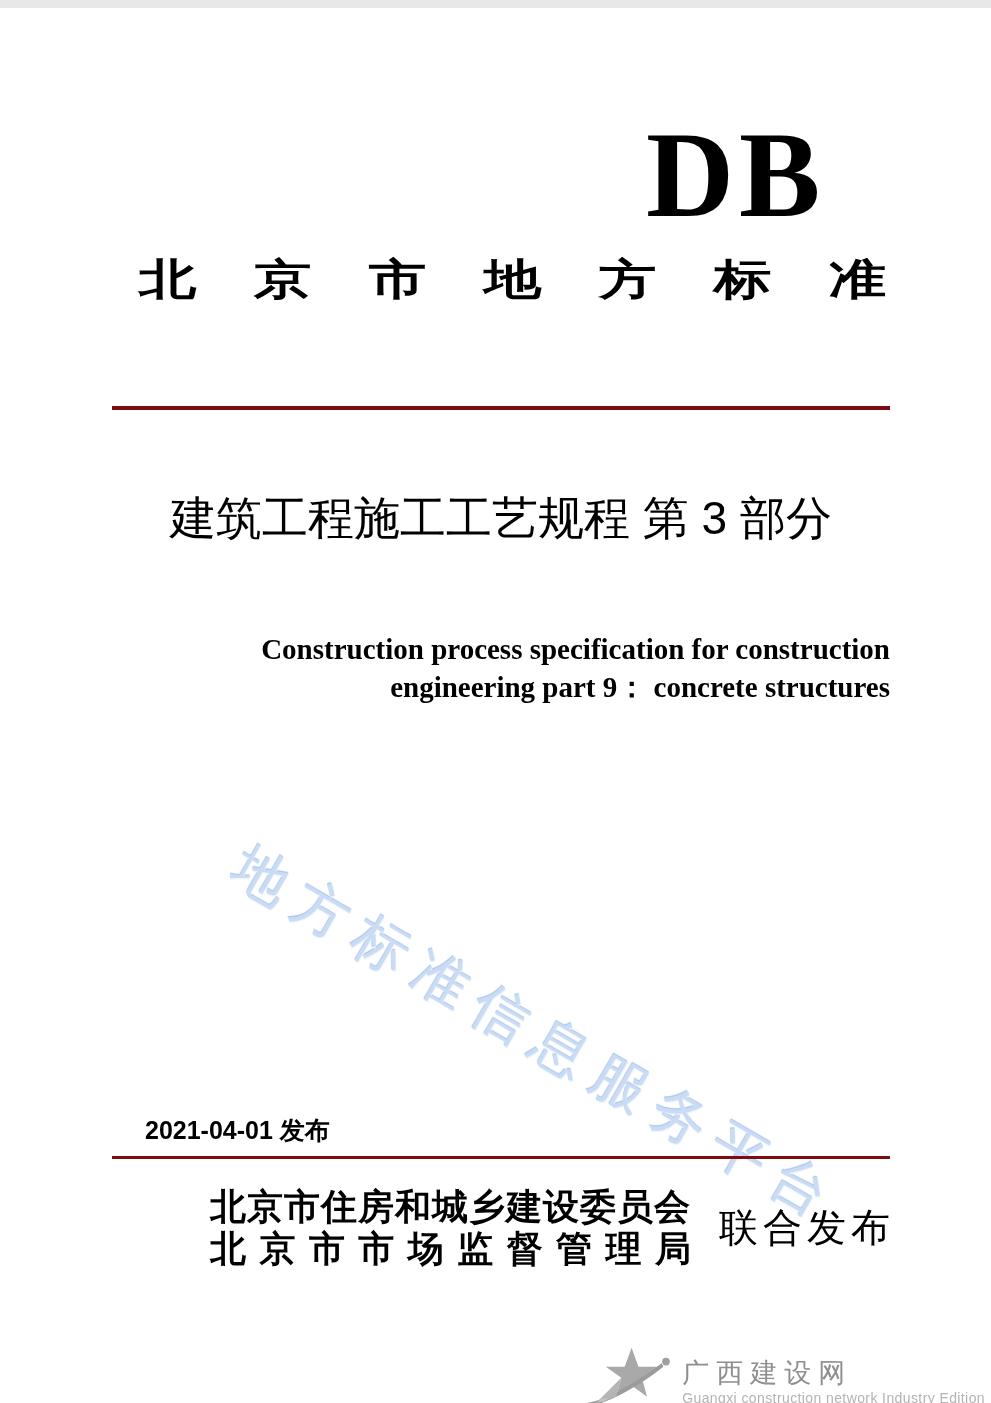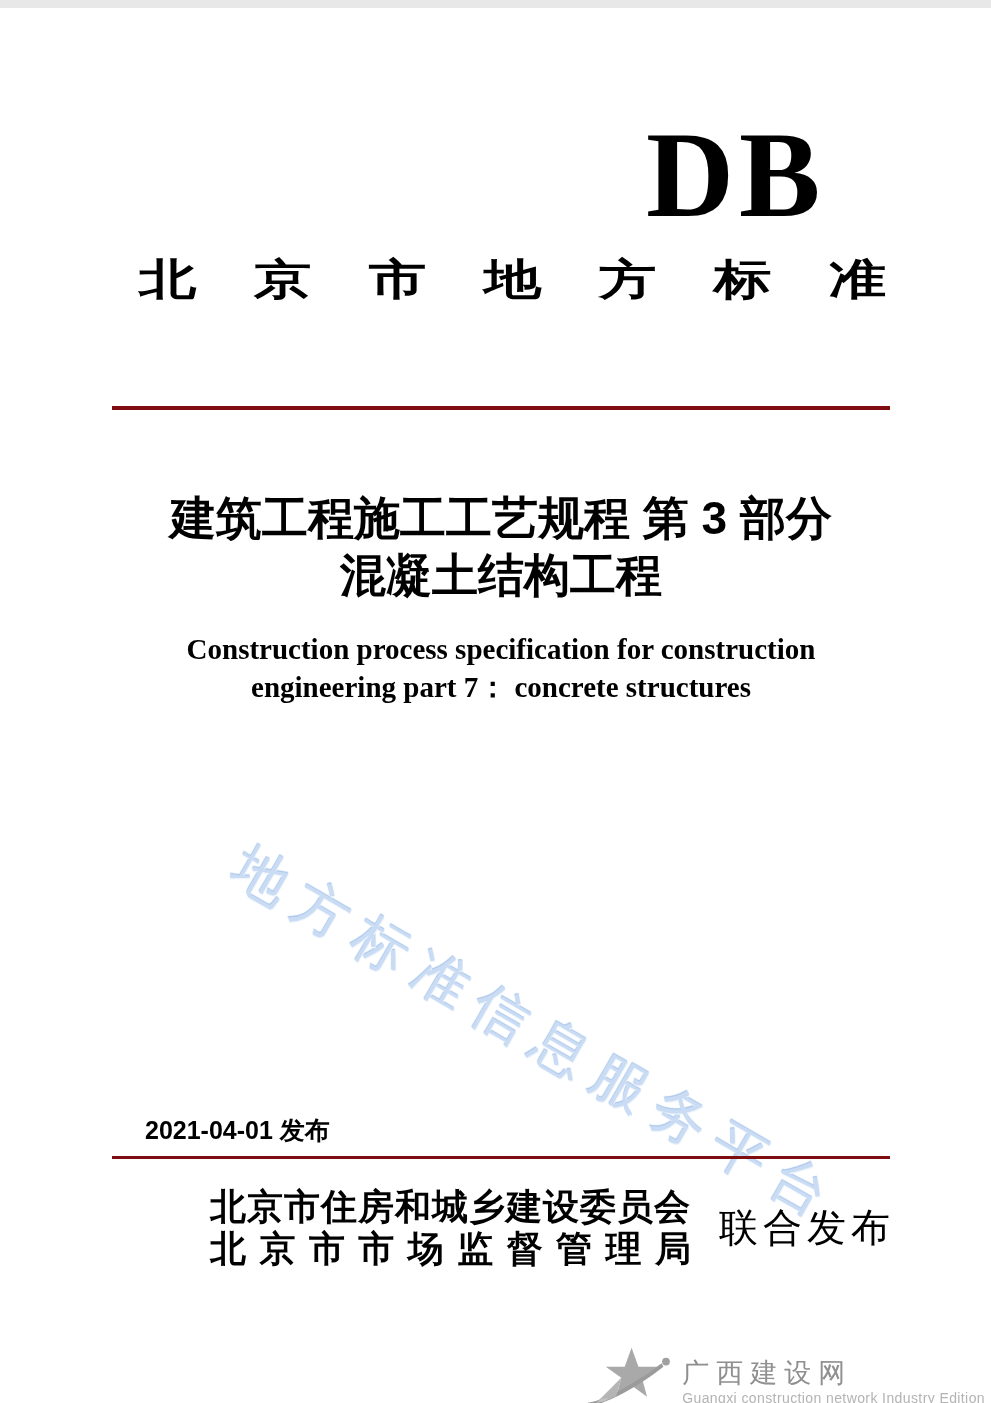--- a/index.html
+++ b/index.html
@@ -41,27 +41,27 @@
     font-weight:bold;font-size:28px;margin-left:6px;
   }
 
   .rule{left:112px;width:778px;background:#7E0D12;}
   .rule-top{top:398px;height:4px;}
   .rule-bottom{top:1148px;height:3px;}
 
   
   .title-cn{
     left:112px;top:482px;width:778px;
-    text-align:center;font-size:46px;font-weight:bold;line-height:57px;
+    text-align:center;font-size:46px;font-weight:normal;line-height:57px;
   }
 
   
   .title-en{
     left:112px;top:622px;width:778px;
-    text-align:center;
+    text-align:right;
     font-family:"Liberation Serif","DejaVu Serif",serif;
     font-weight:bold;font-size:29px;line-height:38px;
   }
 
   
   .watermark{
     left:256px;top:822px;
     transform:rotate(30deg);transform-origin:left top;
     font-size:56px;letter-spacing:13px;white-space:nowrap;
     color:#CADCF4;
@@ -123,26 +123,25 @@
       <span>方</span>
       <span>标</span>
       <span>准</span>
     </div>
 
 
   <div class="layer rule rule-top" style="background: rgb(126, 13, 18);"></div>
 
   <div class="layer title-cn">
     <div>建筑工程施工工艺规程 第 3 部分</div>
-    <div>混凝土结构工程</div>
   </div>
 
   <div class="layer title-en">
     <div>Construction process specification for construction</div>
-    <div>engineering part 7： concrete structures</div>
+    <div>engineering part 9： concrete structures</div>
   </div>
 
   <div class="layer watermark" style="color: rgb(202, 220, 244);">地方标准信息服务平台</div>
 
   <div class="layer dates">
     <span>2021-04-01 发布</span>
   </div>
 
   <div class="layer rule rule-bottom" style="background: rgb(126, 13, 18);"></div>
 

